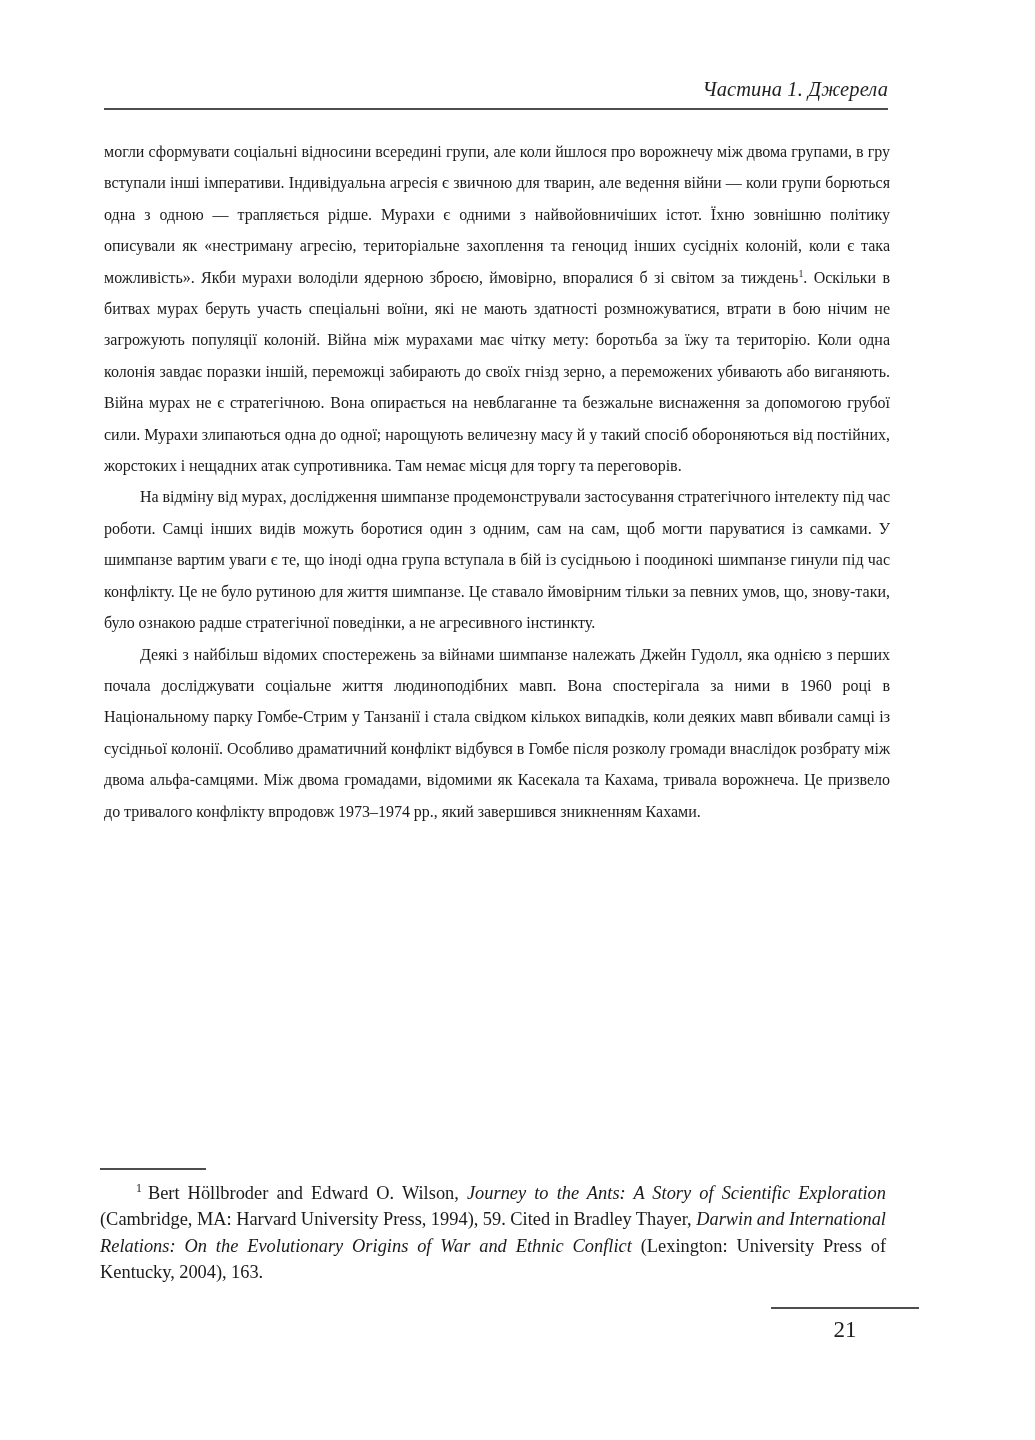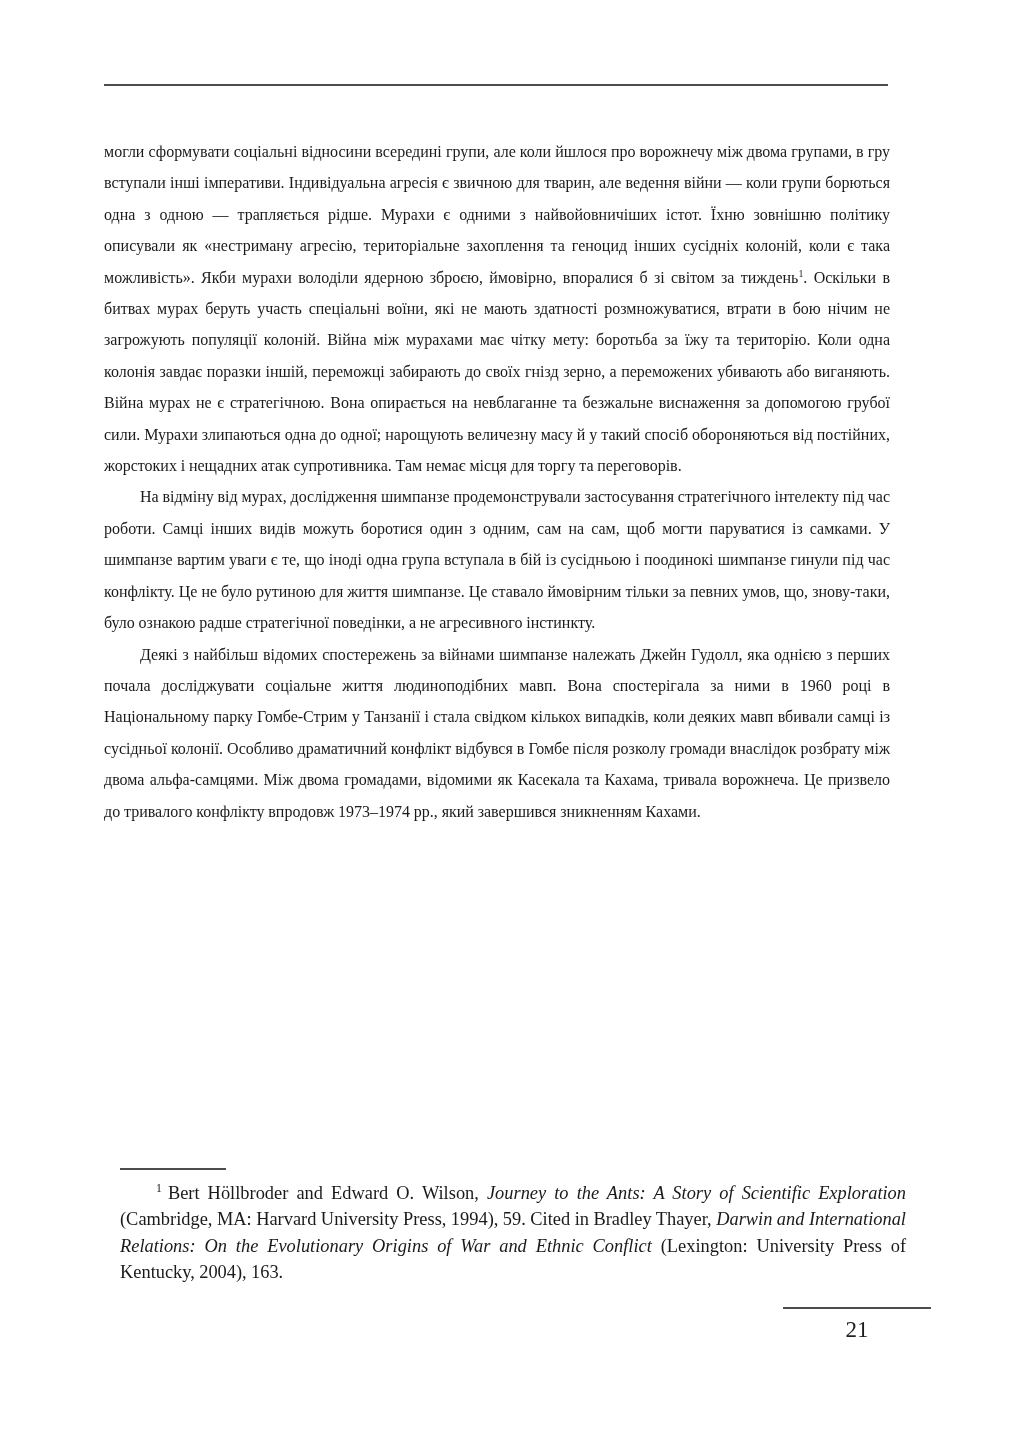--- a/index.html
+++ b/index.html
@@ -68,21 +68,21 @@
   }
   sup.fn-ref {
     font-size: 0.62em;
     vertical-align: super;
     line-height: 0;
   }
 
   
   .footnote-zone {
     position: absolute;
-    left: 120px;
+    left: 100px;
     top: 1168px;
     width: 786px;
   }
   .footnote-rule {
     width: 106px;
     height: 2px;
     background: #4d4d4d;
     margin-bottom: 10px;
   }
   p.footnote {
@@ -98,21 +98,21 @@
     font-size: 0.64em;
     vertical-align: super;
     line-height: 0;
     margin-right: 6px;
   }
   .it { font-style: italic; }
 
   
   .folio-zone {
     position: absolute;
-    right: 104px;
+    right: 116px;
     bottom: 98px;
     width: 148px;
     text-align: center;
   }
   .folio-rule {
     height: 2px;
     background: #4d4d4d;
     width: 148px;
     margin: 0 0 8px 0;
   }
@@ -122,20 +122,21 @@
     color: #1f1f1f;
     line-height: 1.1;
   }
 </style>
 </head>
 <body>
 
 <div class="page">
 
   <div class="header-zone">
+    <span class="header-title">Частина 1. Джерела</span>
     <div class="header-rule"></div>
   </div>
 
   <div class="body-zone">
 
     <p class="para first"><span>могли сформувати соціальні відносини всередині групи, але коли йшлося про ворожнечу між двома групами, в гру вступали інші імперативи. Індивідуальна агресія є звичною для тварин, але ведення війни — коли групи борються одна з одною — трапляється рідше. Мурахи є одними з найвойовничіших істот. Їхню зовнішню політику описували як «нестриману агресію, територіальне захоплення та геноцид інших сусідніх колоній, коли є така можливість». Якби мурахи володіли ядерною зброєю, ймовірно, впоралися б зі світом за тиждень</span><sup class="fn-ref">1</sup><span>. Оскільки в битвах мурах беруть участь спеціальні воїни, які не мають здатності розмножуватися, втрати в бою нічим не загрожують популяції колоній. Війна між мурахами має чітку мету: боротьба за їжу та територію. Коли одна колонія завдає поразки іншій, переможці забирають до своїх гнізд зерно, а переможених убивають або виганяють. Війна мурах не є стратегічною. Вона опирається на невблаганне та безжальне виснаження за допомогою грубої сили. Мурахи злипаються одна до одної; нарощують величезну масу й у такий спосіб обороняються від постійних, жорстоких і нещадних атак супротивника. Там немає місця для торгу та переговорів.</span></p>
 
     <p class="para"><span>На відміну від мурах, дослідження шимпанзе продемонстрували застосування стратегічного інтелекту під час роботи. Самці інших видів можуть боротися один з одним, сам на сам, щоб могти паруватися із самками. У шимпанзе вартим уваги є те, що іноді одна група вступала в бій із сусідньою і поодинокі шимпанзе гинули під час конфлікту. Це не було рутиною для життя шимпанзе. Це ставало ймовірним тільки за певних умов, що, знову-таки, було ознакою радше стратегічної поведінки, а не агресивного інстинкту.</span></p>
 
     <p class="para"><span>Деякі з найбільш відомих спостережень за війнами шимпанзе належать Джейн Гудолл, яка однією з перших почала досліджувати соціальне життя людиноподібних мавп. Вона спостерігала за ними в 1960 році в Національному парку Гомбе-Стрим у Танзанії і стала свідком кількох випадків, коли деяких мавп вбивали самці із сусідньої колонії. Особливо драматичний конфлікт відбувся в Гомбе після розколу громади внаслідок розбрату між двома альфа-самцями. Між двома громадами, відомими як Касекала та Кахама, тривала ворожнеча. Це призвело до тривалого конфлікту впродовж 1973–1974 рр., який завершився зникненням Кахами.</span></p>

